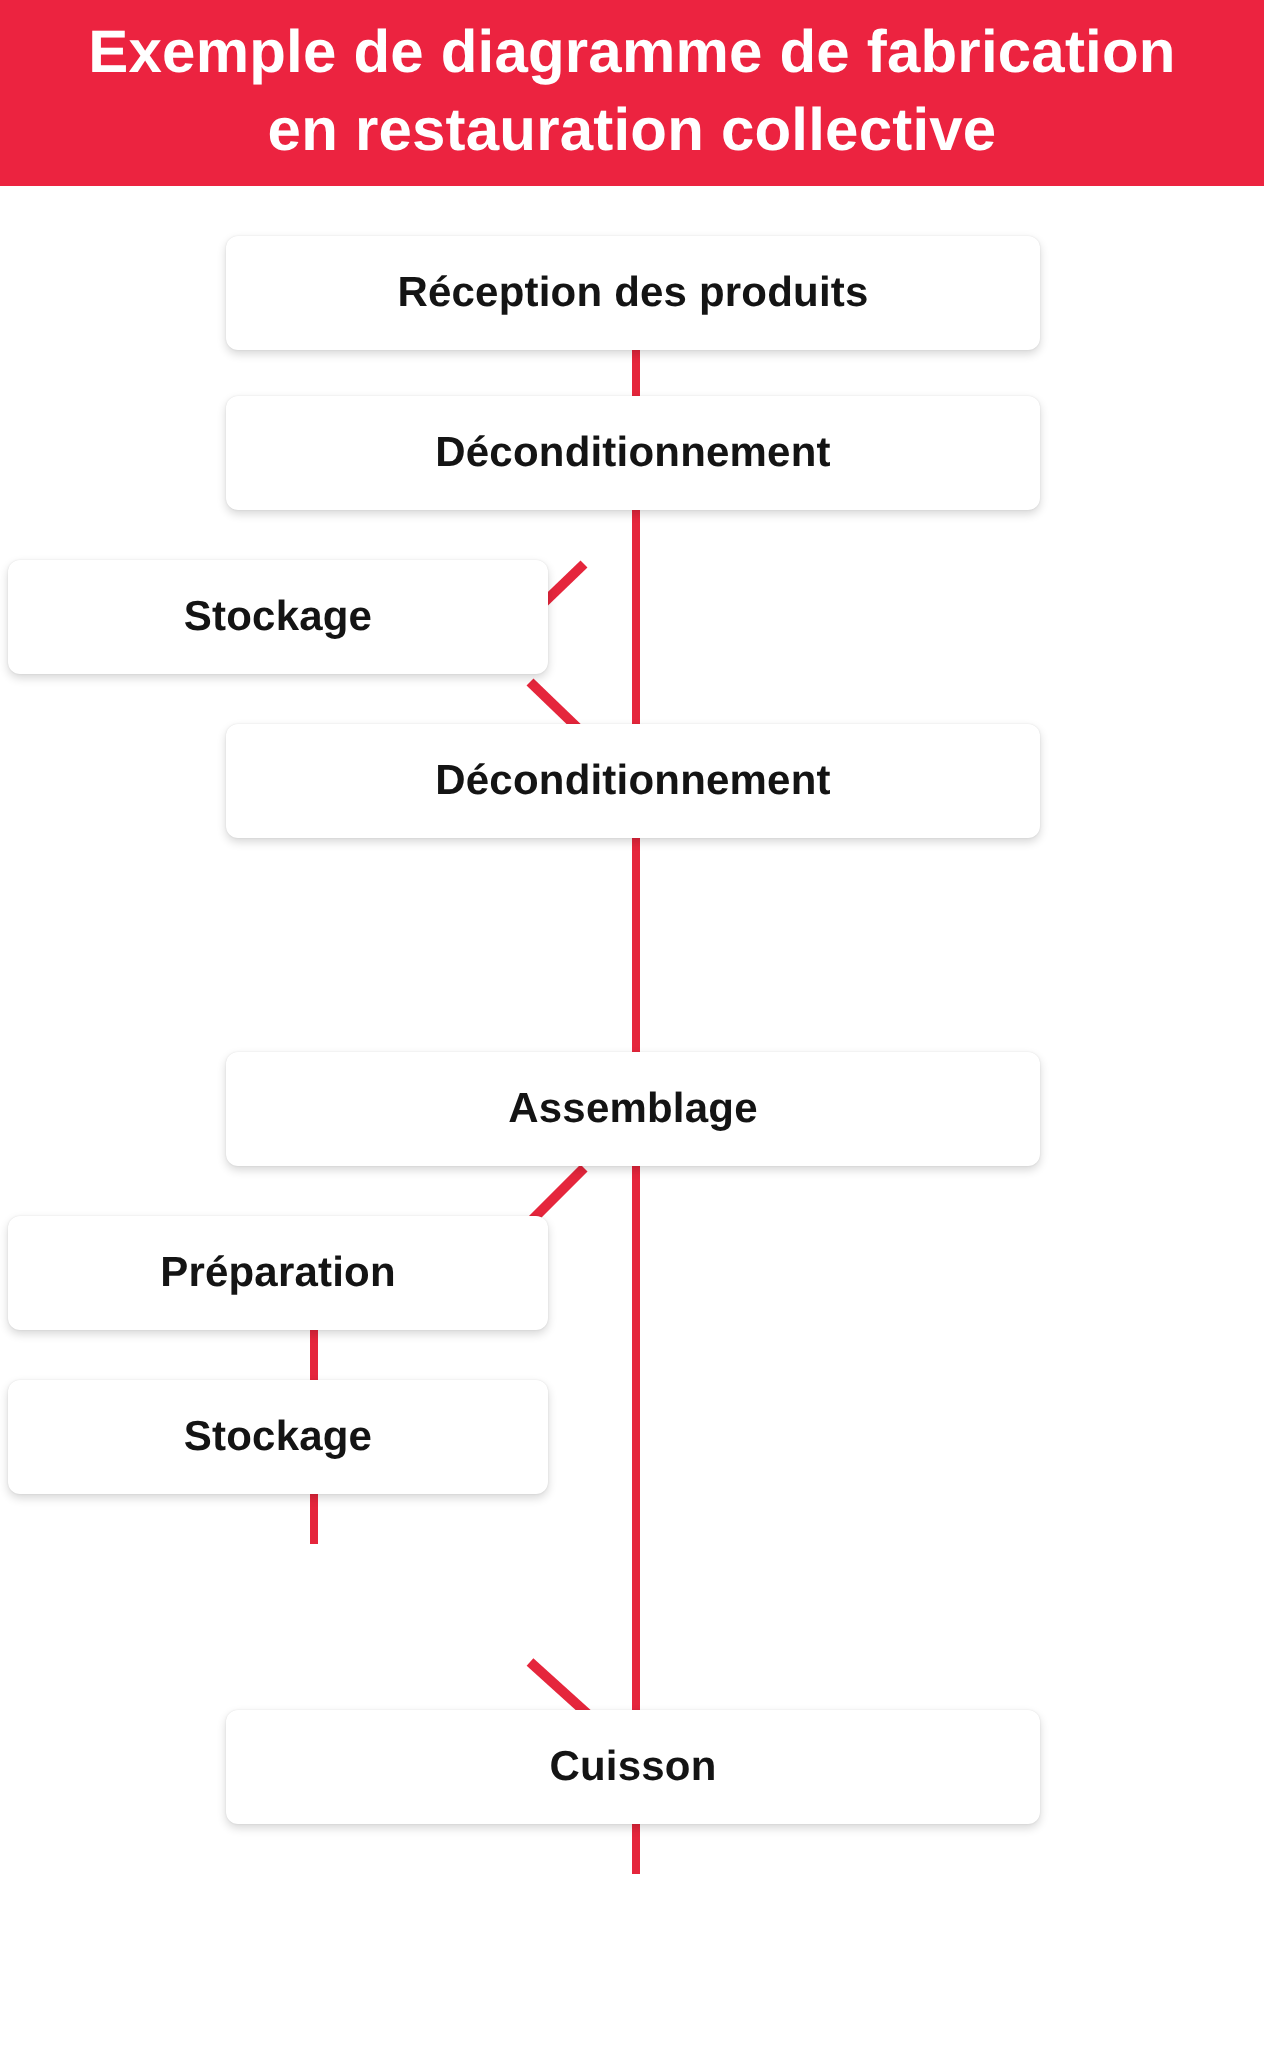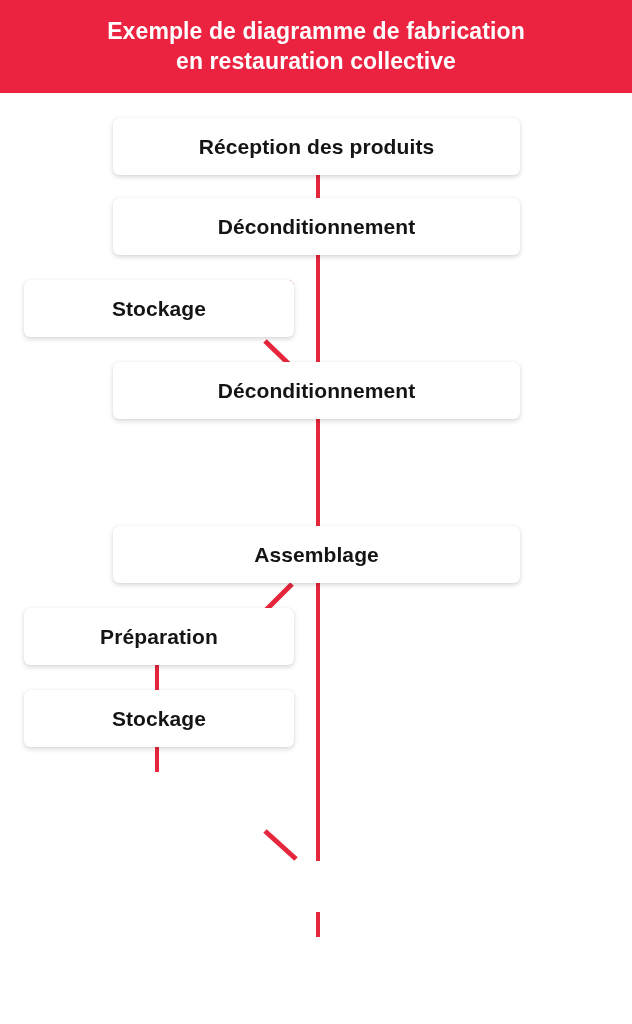--- a/index.html
+++ b/index.html
@@ -27,21 +27,21 @@
     width:632px;
     height:93px;
     background:#ec2340;
     display:flex;
     align-items:center;
     justify-content:center;
     text-align:center;
   }
   .header-title {
     color:#ffffff;
-    font-size:23px;
+    font-size:30px;
     font-weight:bold;
     line-height:1.27;
     letter-spacing:0.1px;
     padding:0 22px;
     white-space:pre-line;
   }
 
   
   .diagram {
     position:absolute;
@@ -83,21 +83,21 @@
   }
 
   
   .node.main {
     left:113px;
     width:407px;
     height:57px;
   }
   
   .node.branch {
-    left:24px;
+    left:4px;
     width:270px;
     height:57px;
   }
 </style>
 </head>
 <body>
 
 <div id="page">
 
   <div class="header">
@@ -155,16 +155,19 @@
 
     <div class="node branch" style="top:515px">
       <span class="node-label">Préparation</span>
     </div>
 
     <div class="node branch" style="top:597px">
       <span class="node-label">Stockage</span>
     </div>
 
 
+    <div class="node main" style="top:762px">
+      <span class="node-label">Cuisson</span>
+    </div>
 
 
   </div>
 </div>
 
 </body></html>

